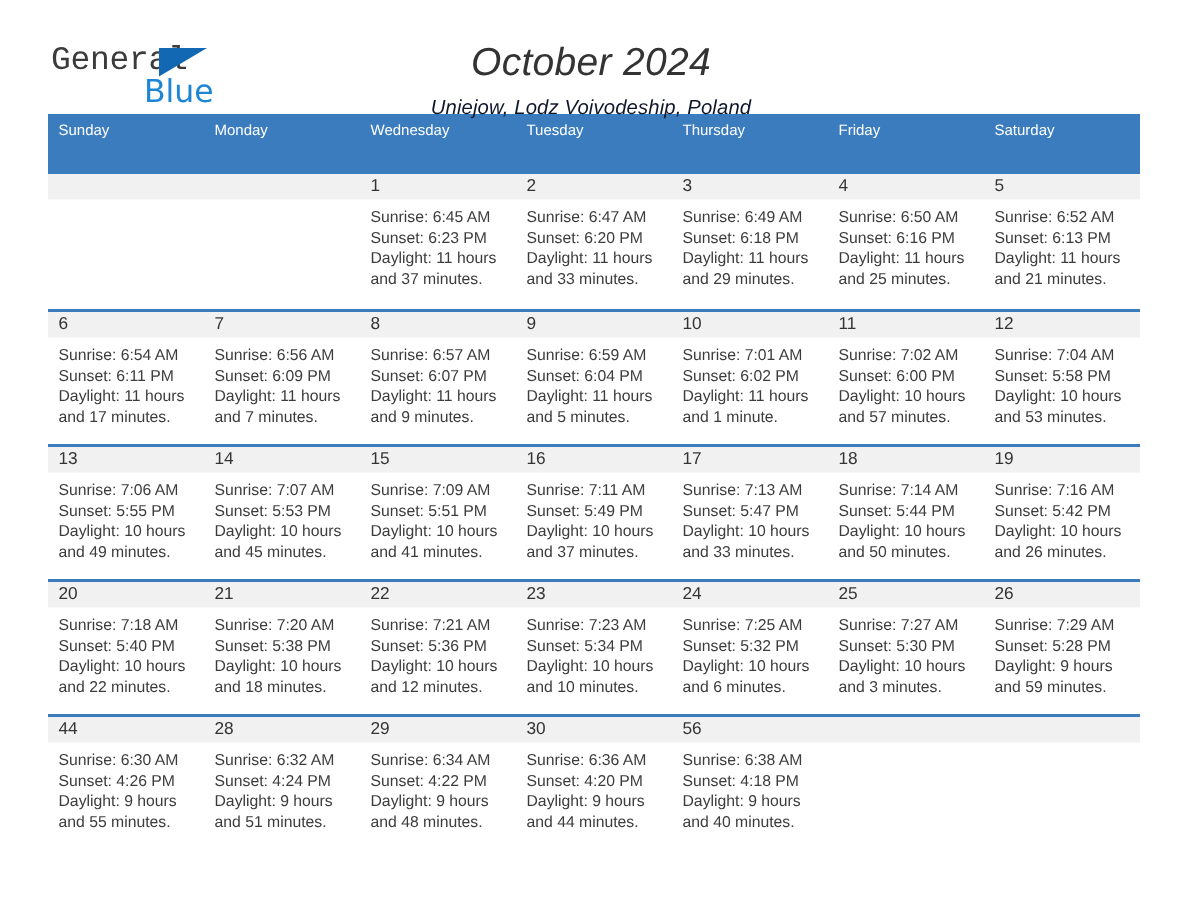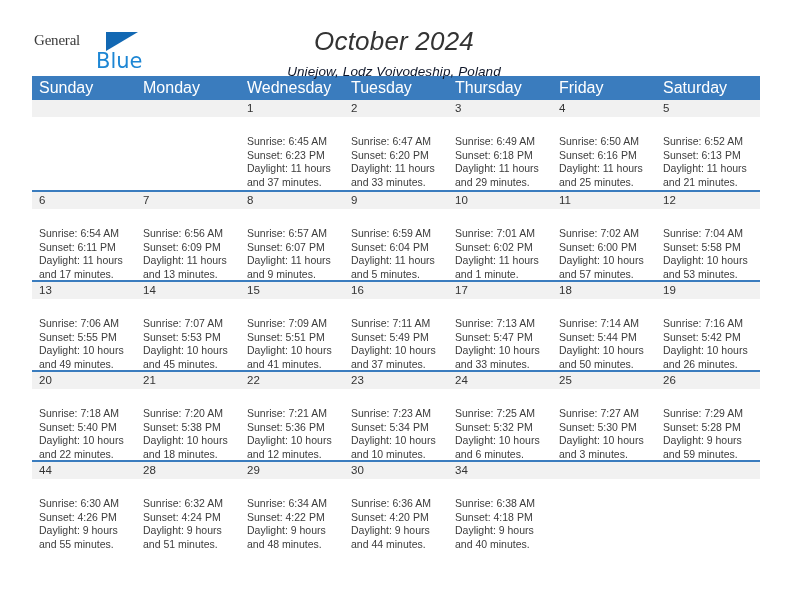--- a/index.html
+++ b/index.html
@@ -25,25 +25,25 @@
     padding-top: 26px;
   }
   .logo {
     position: absolute;
     left: 2px;
     top: 30px;
     width: 120px;
     height: 48px;
   }
   .logo-general {
-    font-size: 15px;
+    font-size: 22px;
     color: #3b3b3b;
     letter-spacing: -0.2px;
     line-height: 21px;
-    font-family: Liberation Serif, serif;
+    font-family: Liberation Mono, monospace;
   }
   .logo-tri {
     position: absolute;
     left: 72px;
     top: 2px;
     width: 0;
     height: 0;
     border-left: 32px solid #1268b3;
     border-bottom: 19px solid transparent;
   }
@@ -81,22 +81,22 @@
     margin-top: 2px;
     width: 728px;
   }
   .dow-row {
     display: flex;
     background: #3a7cbe;
   }
   .dow-cell {
     flex: 1 1 0;
     color: #ffffff;
-    font-size: 16px;
-    padding: 5px 0 6px 7px;
+    font-size: 10px;
+    padding: 5px 0 22px 7px;
     line-height: 13px;
   }
   .week-row {
     display: flex;
     border-top: 2px solid #3a7cbe;
     height: 90px;
   }
   .week-row.first { border-top: none; }
   .day-cell {
     flex: 1 1 0;
@@ -107,21 +107,21 @@
   .day-band {
     height: 17px;
     background: #f1f1f1;
     padding-left: 7px;
     font-size: 11.5px;
     color: #333333;
     line-height: 17px;
   }
   .day-cell.empty .day-band { background: #f1f1f1; }
   .day-body {
-    padding: 18px 5px 0 7px;
+    padding: 6px 5px 0 7px;
     font-size: 10.5px;
     line-height: 13.6px;
     color: #3c3c3c;
   }
   .day-body div { white-space: nowrap; }
 </style>
 </head>
 <body>
 
 <div class="page">
@@ -224,21 +224,21 @@
           <div>Daylight: 11 hours</div>
           <div>and 17 minutes.</div>
         </div>
       </div>
       <div class="day-cell">
         <div class="day-band">7</div>
         <div class="day-body">
           <div>Sunrise: 6:56 AM</div>
           <div>Sunset: 6:09 PM</div>
           <div>Daylight: 11 hours</div>
-          <div>and 13 minutes.</div>
+          <div>and 7 minutes.</div>
         </div>
       </div>
       <div class="day-cell">
         <div class="day-band">8</div>
         <div class="day-body">
           <div>Sunrise: 6:57 AM</div>
           <div>Sunset: 6:07 PM</div>
           <div>Daylight: 11 hours</div>
           <div>and 9 minutes.</div>
         </div>
@@ -444,21 +444,21 @@
       <div class="day-cell">
         <div class="day-band">30</div>
         <div class="day-body">
           <div>Sunrise: 6:36 AM</div>
           <div>Sunset: 4:20 PM</div>
           <div>Daylight: 9 hours</div>
           <div>and 44 minutes.</div>
         </div>
       </div>
       <div class="day-cell">
-        <div class="day-band">34</div>
+        <div class="day-band">56</div>
         <div class="day-body">
           <div>Sunrise: 6:38 AM</div>
           <div>Sunset: 4:18 PM</div>
           <div>Daylight: 9 hours</div>
           <div>and 40 minutes.</div>
         </div>
       </div>
       <div class="day-cell empty">
         <div class="day-band"></div>
         <div class="day-body">

